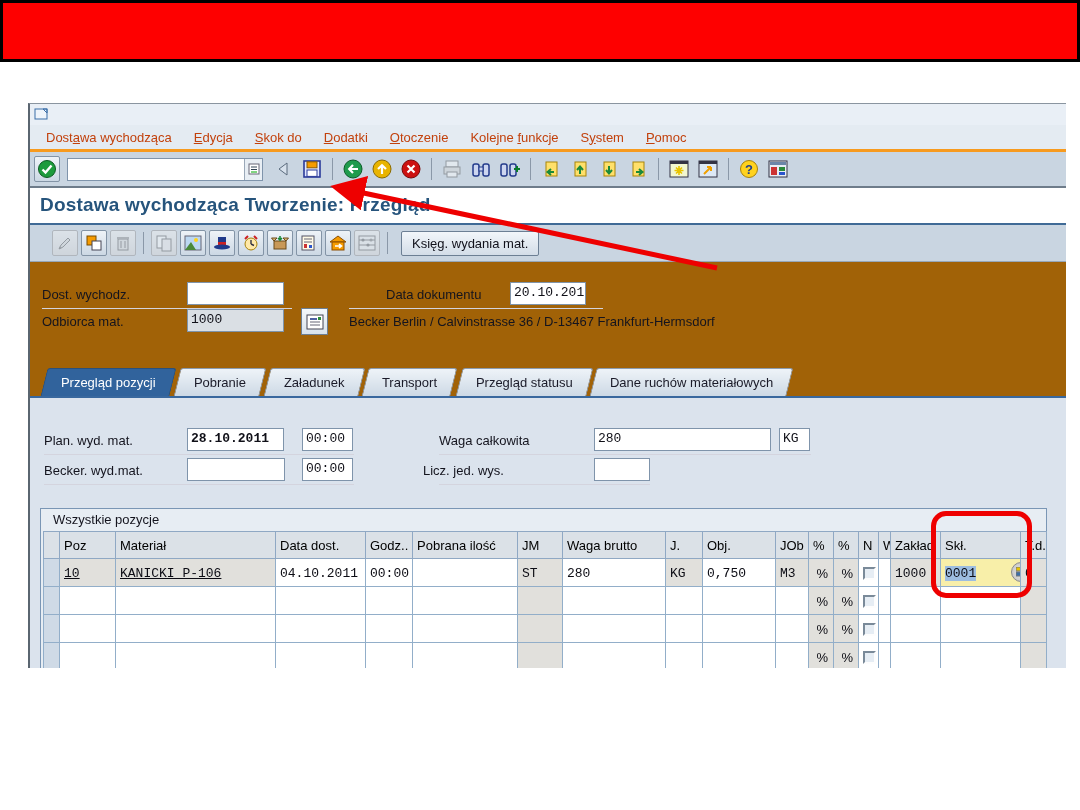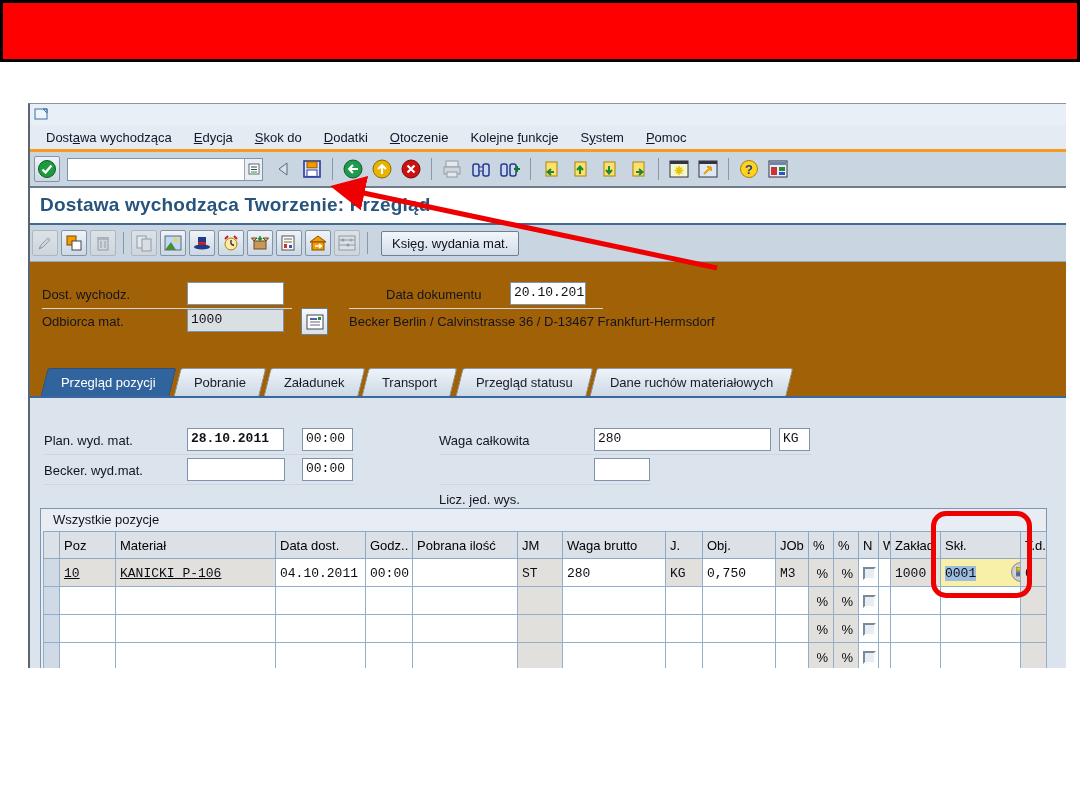--- a/index.html
+++ b/index.html
@@ -10,42 +10,42 @@
   #banner { position:absolute; left:0; top:0; width:1080px; height:62px; background:#fe0000; border:3px solid #000; }
 
   
   #window { position:absolute; left:28px; top:103px; width:1038px; height:565px; background:#fff;
             border-left:2px solid #5a6570; border-top:1px solid #8a95a0; overflow:hidden; }
 
   #titlebar { position:absolute; left:0; top:0; width:100%; height:21px; background:#e9eff6; }
   #titlebar .wicon { position:absolute; left:4px; top:2px; }
 
   #menubar { position:absolute; left:0; top:21px; width:100%; height:24px; background:#e4ebf2; display:flex; align-items:center; padding-left:16px; gap:22px; }
-  .menu-item { font-size:13px; color:#0f172a; white-space:nowrap; cursor:default; }
+  .menu-item { font-size:13px; color:#c2410c; white-space:nowrap; cursor:default; }
   .menu-item u { text-decoration:underline; }
 
   #orangeline { position:absolute; left:0; top:45px; width:100%; height:3px; background:#f79a1e; }
 
   #toolbar { position:absolute; left:0; top:48px; width:100%; height:36px; background:#c9d5e1;
              border-bottom:2px solid #6e7c8a; display:flex; align-items:center; padding-left:4px; gap:3px; }
   .tbtn { width:26px; height:26px; display:flex; align-items:center; justify-content:center;
           background:linear-gradient(#eef3f8,#ccd8e4); border:1px solid #8394a6; border-radius:2px; flex:0 0 auto; }
   .tbtn.flat { background:transparent; border-color:transparent; }
   .tsep { width:1px; height:22px; background:#8a98a8; margin:0 4px; flex:0 0 auto; }
   #cmdfield { width:196px; height:23px; background:#fff; border:1px solid #7f94ab; display:flex; align-items:center; justify-content:flex-end; margin:0 4px; }
   #cmdfield input { border:0; outline:none; width:172px; height:19px; font:13px "Liberation Mono",monospace; }
   #cmddrop { width:18px; height:21px; background:#e8eef4; border-left:1px solid #9aa8b8; display:flex; align-items:center; justify-content:center; }
   .grayed { filter:grayscale(1); opacity:.45; }
 
   #titlezone { position:absolute; left:0; top:84px; width:100%; height:37px; background:#fff; }
   #page-title { position:absolute; left:10px; top:6px; font-size:19px; font-weight:bold; color:#26547c; letter-spacing:.2px; }
   #titleline { position:absolute; left:0; bottom:0; width:100%; height:2px; background:#3f6a96; }
 
   #apptoolbar { position:absolute; left:0; top:121px; width:100%; height:37px; background:#c9d5e1;
-                border-bottom:1px solid #97a7b8; display:flex; align-items:center; padding-left:2px; gap:3px; }
+                border-bottom:1px solid #97a7b8; display:flex; align-items:center; padding-left:22px; gap:3px; }
   #post-btn { height:25px; padding:0 10px; font-size:13px; color:#10101a; background:linear-gradient(#f2f6fa,#d3dde8);
               border:1px solid #6c7f94; border-radius:2px; margin-left:6px; white-space:nowrap; }
 
   #content { position:absolute; left:0; top:158px; width:100%; height:407px; background:#a16207; }
 
   .lbl { position:absolute; font-size:13px; color:#14141e; white-space:nowrap; }
   .inp { position:absolute; height:23px; background:#fff; border:1px solid #7f94ab; font:13px "Liberation Mono",monospace;
          padding:2px 3px 0 3px; color:#101018; white-space:nowrap; overflow:hidden; }
   .inp.ro { background:#dadfe4; }
   .hr-faint { position:absolute; height:1px; background:#d4d4de; }
@@ -390,21 +390,21 @@
         <span class="inp" style="left:272px; top:30px; width:51px;">00:00</span>
         <span class="lbl" style="left:409px; top:35px;">Waga całkowita</span>
         <span class="inp" style="left:564px; top:30px; width:177px;">280</span>
         <span class="inp" style="left:749px; top:30px; width:31px;">KG</span>
         <span class="hr-faint" style="left:14px; top:56px; width:310px;"></span>
         <span class="hr-faint" style="left:409px; top:56px; width:372px;"></span>
 
         <span class="lbl" style="left:14px; top:65px;">Becker. wyd.mat.</span>
         <span class="inp" style="left:157px; top:60px; width:98px;"></span>
         <span class="inp" style="left:272px; top:60px; width:51px;">00:00</span>
-        <span class="lbl" style="left:409px; top:65px;margin-top:29px;">Licz. jed. wys.</span>
+        <span class="lbl" style="left:393px; top:65px;">Licz. jed. wys.</span>
         <span class="inp" style="left:564px; top:60px; width:56px;"></span>
         <span class="hr-faint" style="left:14px; top:86px; width:310px;"></span>
         <span class="hr-faint" style="left:409px; top:86px; width:211px;"></span>
 
         <div id="groupbox">
           <span class="caption">Wszystkie pozycje</span>
           <table id="items">
             <colgroup>
               <col style="width:16px">
                 <col style="width:56px">

